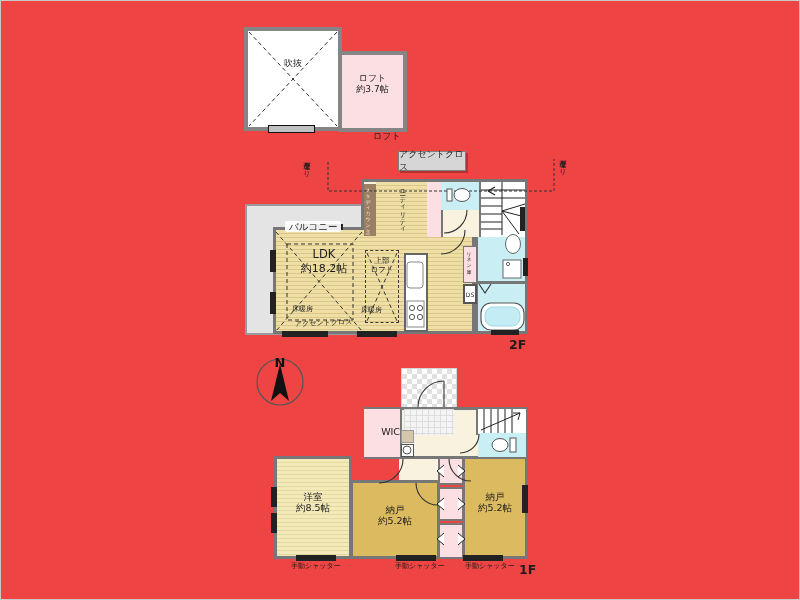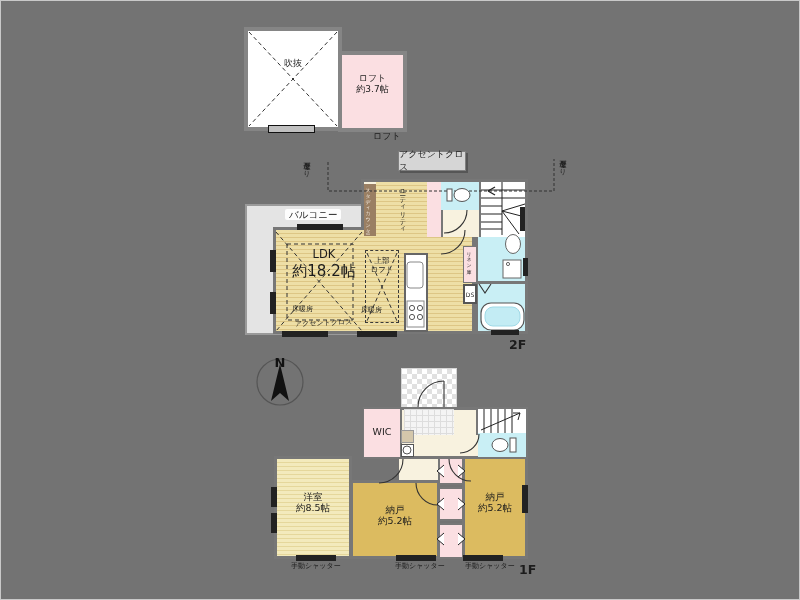--- a/index.html
+++ b/index.html
@@ -1,16 +1,16 @@
 <!DOCTYPE html>
 <html><head>
 <meta charset="utf-8">
 <style>
   html,body{margin:0;padding:0;background:#fff;}
-  #canvas{position:relative;width:800px;height:600px;background:#737373;border:1px solid #c9c9c9;box-sizing:border-box;overflow:hidden;font-family:"DejaVu Sans",sans-serif;color:#222;padding-left:8px;}
+  #canvas{position:relative;width:800px;height:600px;background:#ef4444;border:1px solid #c9c9c9;box-sizing:border-box;overflow:hidden;font-family:"DejaVu Sans",sans-serif;color:#222;padding-left:8px;}
   .abs{position:absolute;box-sizing:border-box;}
   .room{position:absolute;box-sizing:border-box;border:3px solid #777;}
   .b4{border:4px solid #858585;}
   .b2{border:2px solid #777;}
   .b1{border:1px solid #777;}
   .wood2{background:repeating-linear-gradient(180deg,#eedfa6 0px,#eedfa6 3px,#ddc685 3px,#ddc685 4px);}
   .wood1{background:repeating-linear-gradient(180deg,#f3eabc 0px,#f3eabc 3px,#e5d79b 3px,#e5d79b 4px);}
   .pink{background:#fbdfe2;}
   .blue{background:#c9eff5;}
   .mustard{background:#dcbb60;}
@@ -20,21 +20,21 @@
   .brown{background:#9a7f63;}
   .checker{background-color:#fff;background-image:linear-gradient(45deg,#e0e0e0 25%,transparent 25%,transparent 75%,#e0e0e0 75%),linear-gradient(45deg,#e0e0e0 25%,transparent 25%,transparent 75%,#e0e0e0 75%);background-size:10px 10px;background-position:0 0,5px 5px;}
   .tilegrid{background-color:#f4f4f4;background-image:linear-gradient(#ddd 1px,transparent 1px),linear-gradient(90deg,#ddd 1px,transparent 1px);background-size:6px 6px;}
   .lbl{position:absolute;z-index:10;line-height:1.2;white-space:pre;color:#1c1c1c;}
   .ctr{text-align:center;}
   .vtext{writing-mode:vertical-rl;text-orientation:upright;letter-spacing:0px;}
   .win{position:absolute;background:#222;z-index:6;}
   .dashedbox{position:absolute;box-sizing:border-box;border:1.5px dashed #3a3a3a;z-index:4;}
   svg.overlay{position:absolute;left:0;top:0;z-index:5;pointer-events:none;}
   .flatrooflbl{background:#d6d6d6;border:1px solid #808080;box-shadow:2px 2px 0 rgba(0,0,0,0.25);display:flex;align-items:center;justify-content:center;}
-  .pill{background:rgba(255,255,255,0.92);padding:0 4px;border-radius:2px;}
+  .pill{background:rgba(255,255,255,0.92);padding:0 4px;border-radius:2px;margin-top:12px;}
 </style>
 </head>
 <body>
 
 <div id="canvas">
 
   <div class="room b4 white" style="left:243px;top:26px;width:98px;height:104px;"></div>
   <div class="room b4 pink" style="left:337px;top:50px;width:69px;height:81px;"></div>
   <div class="win" style="left:267px;top:124px;width:45px;height:6px;border:1px solid #111;background:#c0c0c0;"></div>
   <div class="lbl ctr" style="left:262px;top:57px;width:60px;font-size:9px;">吹抜</div>
@@ -56,21 +56,21 @@
   <div class="abs pink" style="left:426px;top:181px;width:14px;height:55px;z-index:2;"></div>
   <div class="abs blue" style="left:440px;top:181px;width:38px;height:28px;z-index:2;"></div>
   <div class="abs cream" style="left:440px;top:209px;width:38px;height:27px;z-index:2;border-left:2px solid #777;"></div>
   <div class="abs white" style="left:478px;top:181px;width:46px;height:55px;z-index:2;border-left:2px solid #777;"></div>
   <div class="win" style="left:519px;top:206px;width:5px;height:24px;"></div>
 
   <div class="room wood2" style="left:272px;top:226px;width:202px;height:107px;"></div>
   <div class="abs white" style="left:403px;top:252px;width:24px;height:79px;z-index:3;border:2px solid #666;"></div>
   <div class="dashedbox" style="left:364px;top:249px;width:34px;height:73px;"></div>
   <div class="lbl ctr" style="left:364px;top:255px;width:34px;font-size:7.5px;"><span>上部</span><br><span>ロフト</span></div>
-  <div class="lbl ctr" style="left:283px;top:247px;width:80px;font-size:11.5px;"><span>LDK</span><br><span style="font-size:15px;">約18.2帖</span></div>
+  <div class="lbl ctr" style="left:283px;top:247px;width:80px;font-size:11.5px;"><span>LDK</span><br><span style="font-size:11px;">約18.2帖</span></div>
   <div class="lbl" style="left:291px;top:304px;font-size:7px;">床暖房</div>
   <div class="lbl" style="left:360px;top:305px;font-size:7px;">床暖房</div>
   <div class="lbl" style="left:294px;top:318px;font-size:7px;transform:rotate(-2deg);">アクセントクロス</div>
 
   <div class="abs pink b1" style="left:462px;top:245px;width:14px;height:37px;z-index:6;"></div>
   <div class="lbl vtext" style="left:465px;top:247px;font-size:5px;height:34px;">リネン庫</div>
   <div class="abs white" style="left:462px;top:283px;width:14px;height:20px;z-index:6;border:2px solid #555;font-size:6px;display:flex;align-items:center;justify-content:center;">DS</div>
 
   <div class="room blue" style="left:474px;top:232px;width:53px;height:101px;"></div>
   <div class="abs" style="left:477px;top:280px;width:47px;height:3px;background:#777;z-index:6;"></div>
@@ -82,21 +82,21 @@
   <div class="win" style="left:296px;top:223px;width:46px;height:6px;"></div>
   <div class="win" style="left:281px;top:330px;width:46px;height:6px;"></div>
   <div class="win" style="left:356px;top:330px;width:40px;height:6px;"></div>
 
   <div class="lbl" style="left:508px;top:336px;font-size:12.5px;font-weight:bold;">2F</div>
 
   <div class="abs checker" style="left:400px;top:367px;width:56px;height:40px;border:1px solid #d5d5d5;"></div>
   <div class="abs cream" style="left:398px;top:455px;width:66px;height:29px;z-index:1;"></div>
   <div class="room cream" style="left:362px;top:406px;width:165px;height:52px;z-index:2;"></div>
   <div class="abs pink" style="left:363px;top:408px;width:38px;height:48px;z-index:3;border-right:2px solid #777;"></div>
-  <div class="lbl ctr" style="left:363px;top:425px;width:36px;font-size:9.5px;">WIC</div>
+  <div class="lbl ctr" style="left:363px;top:425px;width:36px;font-size:9.5px;text-align:right;">WIC</div>
   <div class="abs tilegrid" style="left:403px;top:408px;width:50px;height:26px;z-index:3;"></div>
   <div class="abs" style="left:400px;top:429px;width:13px;height:13px;background:#d4c7ab;border:1px solid #999;z-index:4;"></div>
   <div class="abs white" style="left:400px;top:443px;width:13px;height:13px;border:1px solid #555;z-index:4;"></div>
   <div class="abs white" style="left:475px;top:408px;width:50px;height:26px;z-index:3;border-left:2px solid #777;border-bottom:2px solid #777;"></div>
   <div class="abs blue" style="left:477px;top:432px;width:48px;height:24px;z-index:3;"></div>
 
   <div class="room wood1" style="left:273px;top:455px;width:78px;height:103px;z-index:2;"></div>
   <div class="room mustard" style="left:349px;top:479px;width:90px;height:79px;z-index:2;"></div>
   <div class="room mustard" style="left:461px;top:455px;width:66px;height:103px;z-index:2;"></div>
   <div class="abs pink b2" style="left:437px;top:456px;width:26px;height:28px;z-index:3;"></div>

